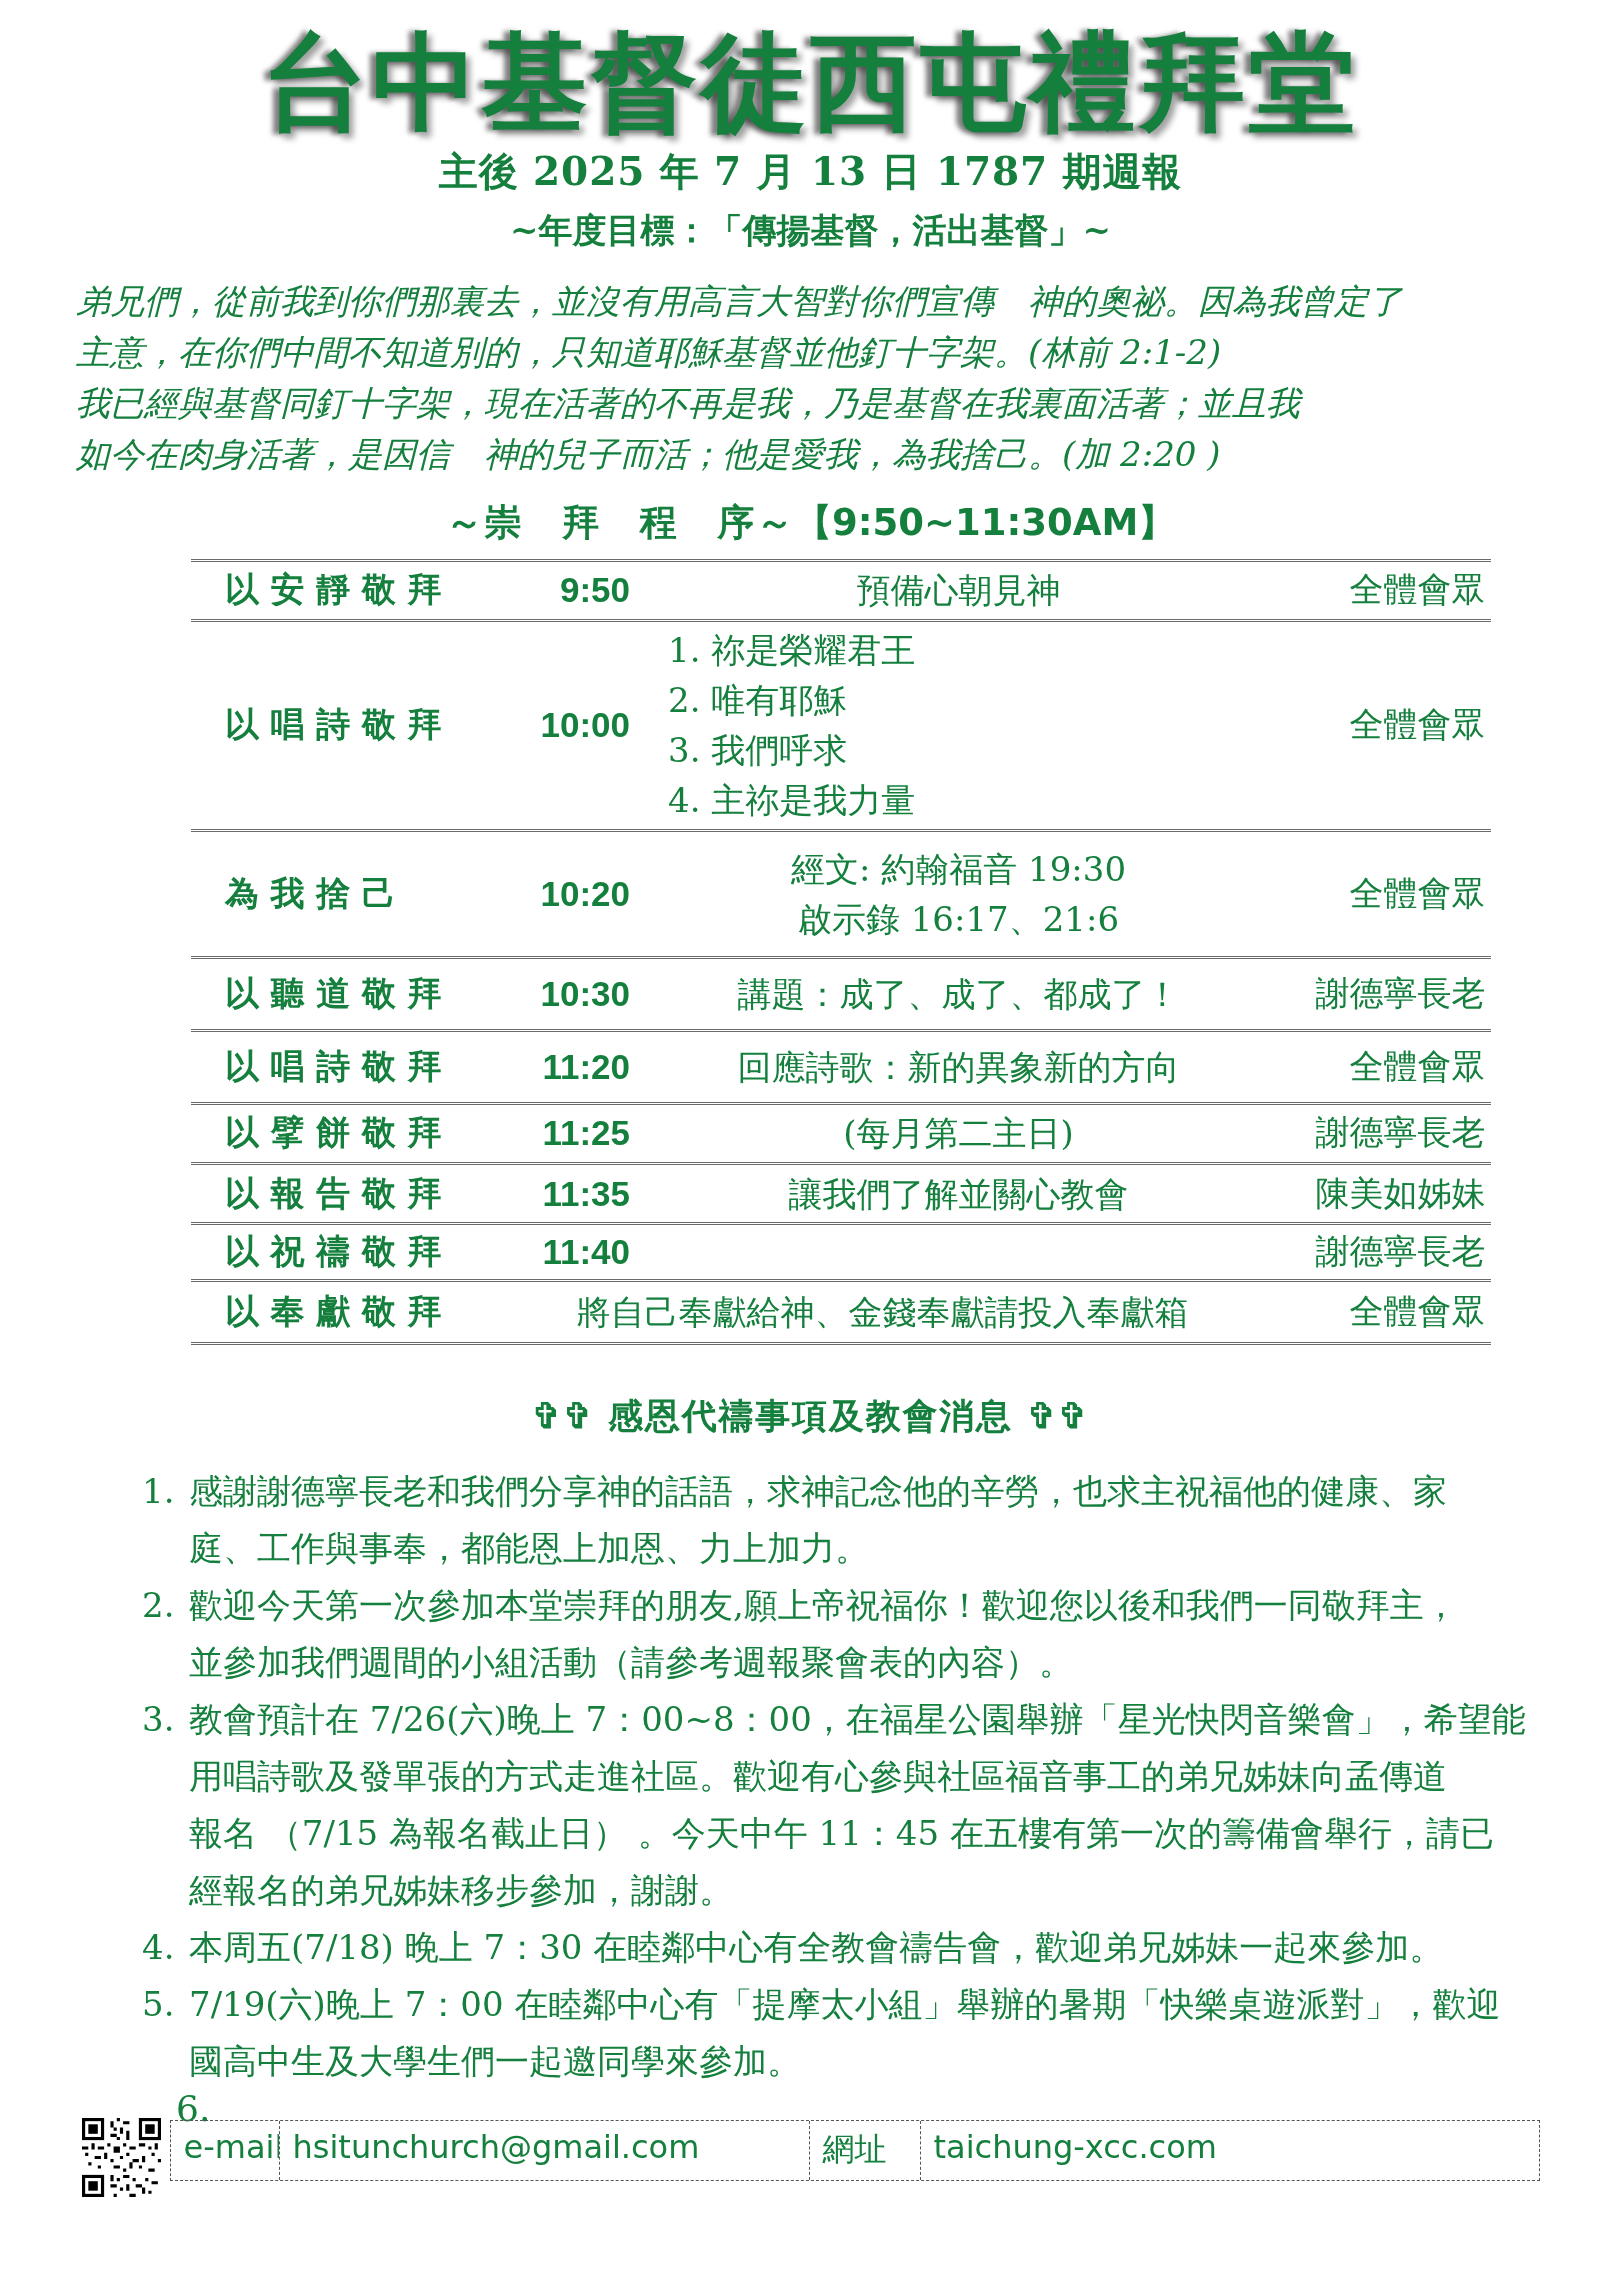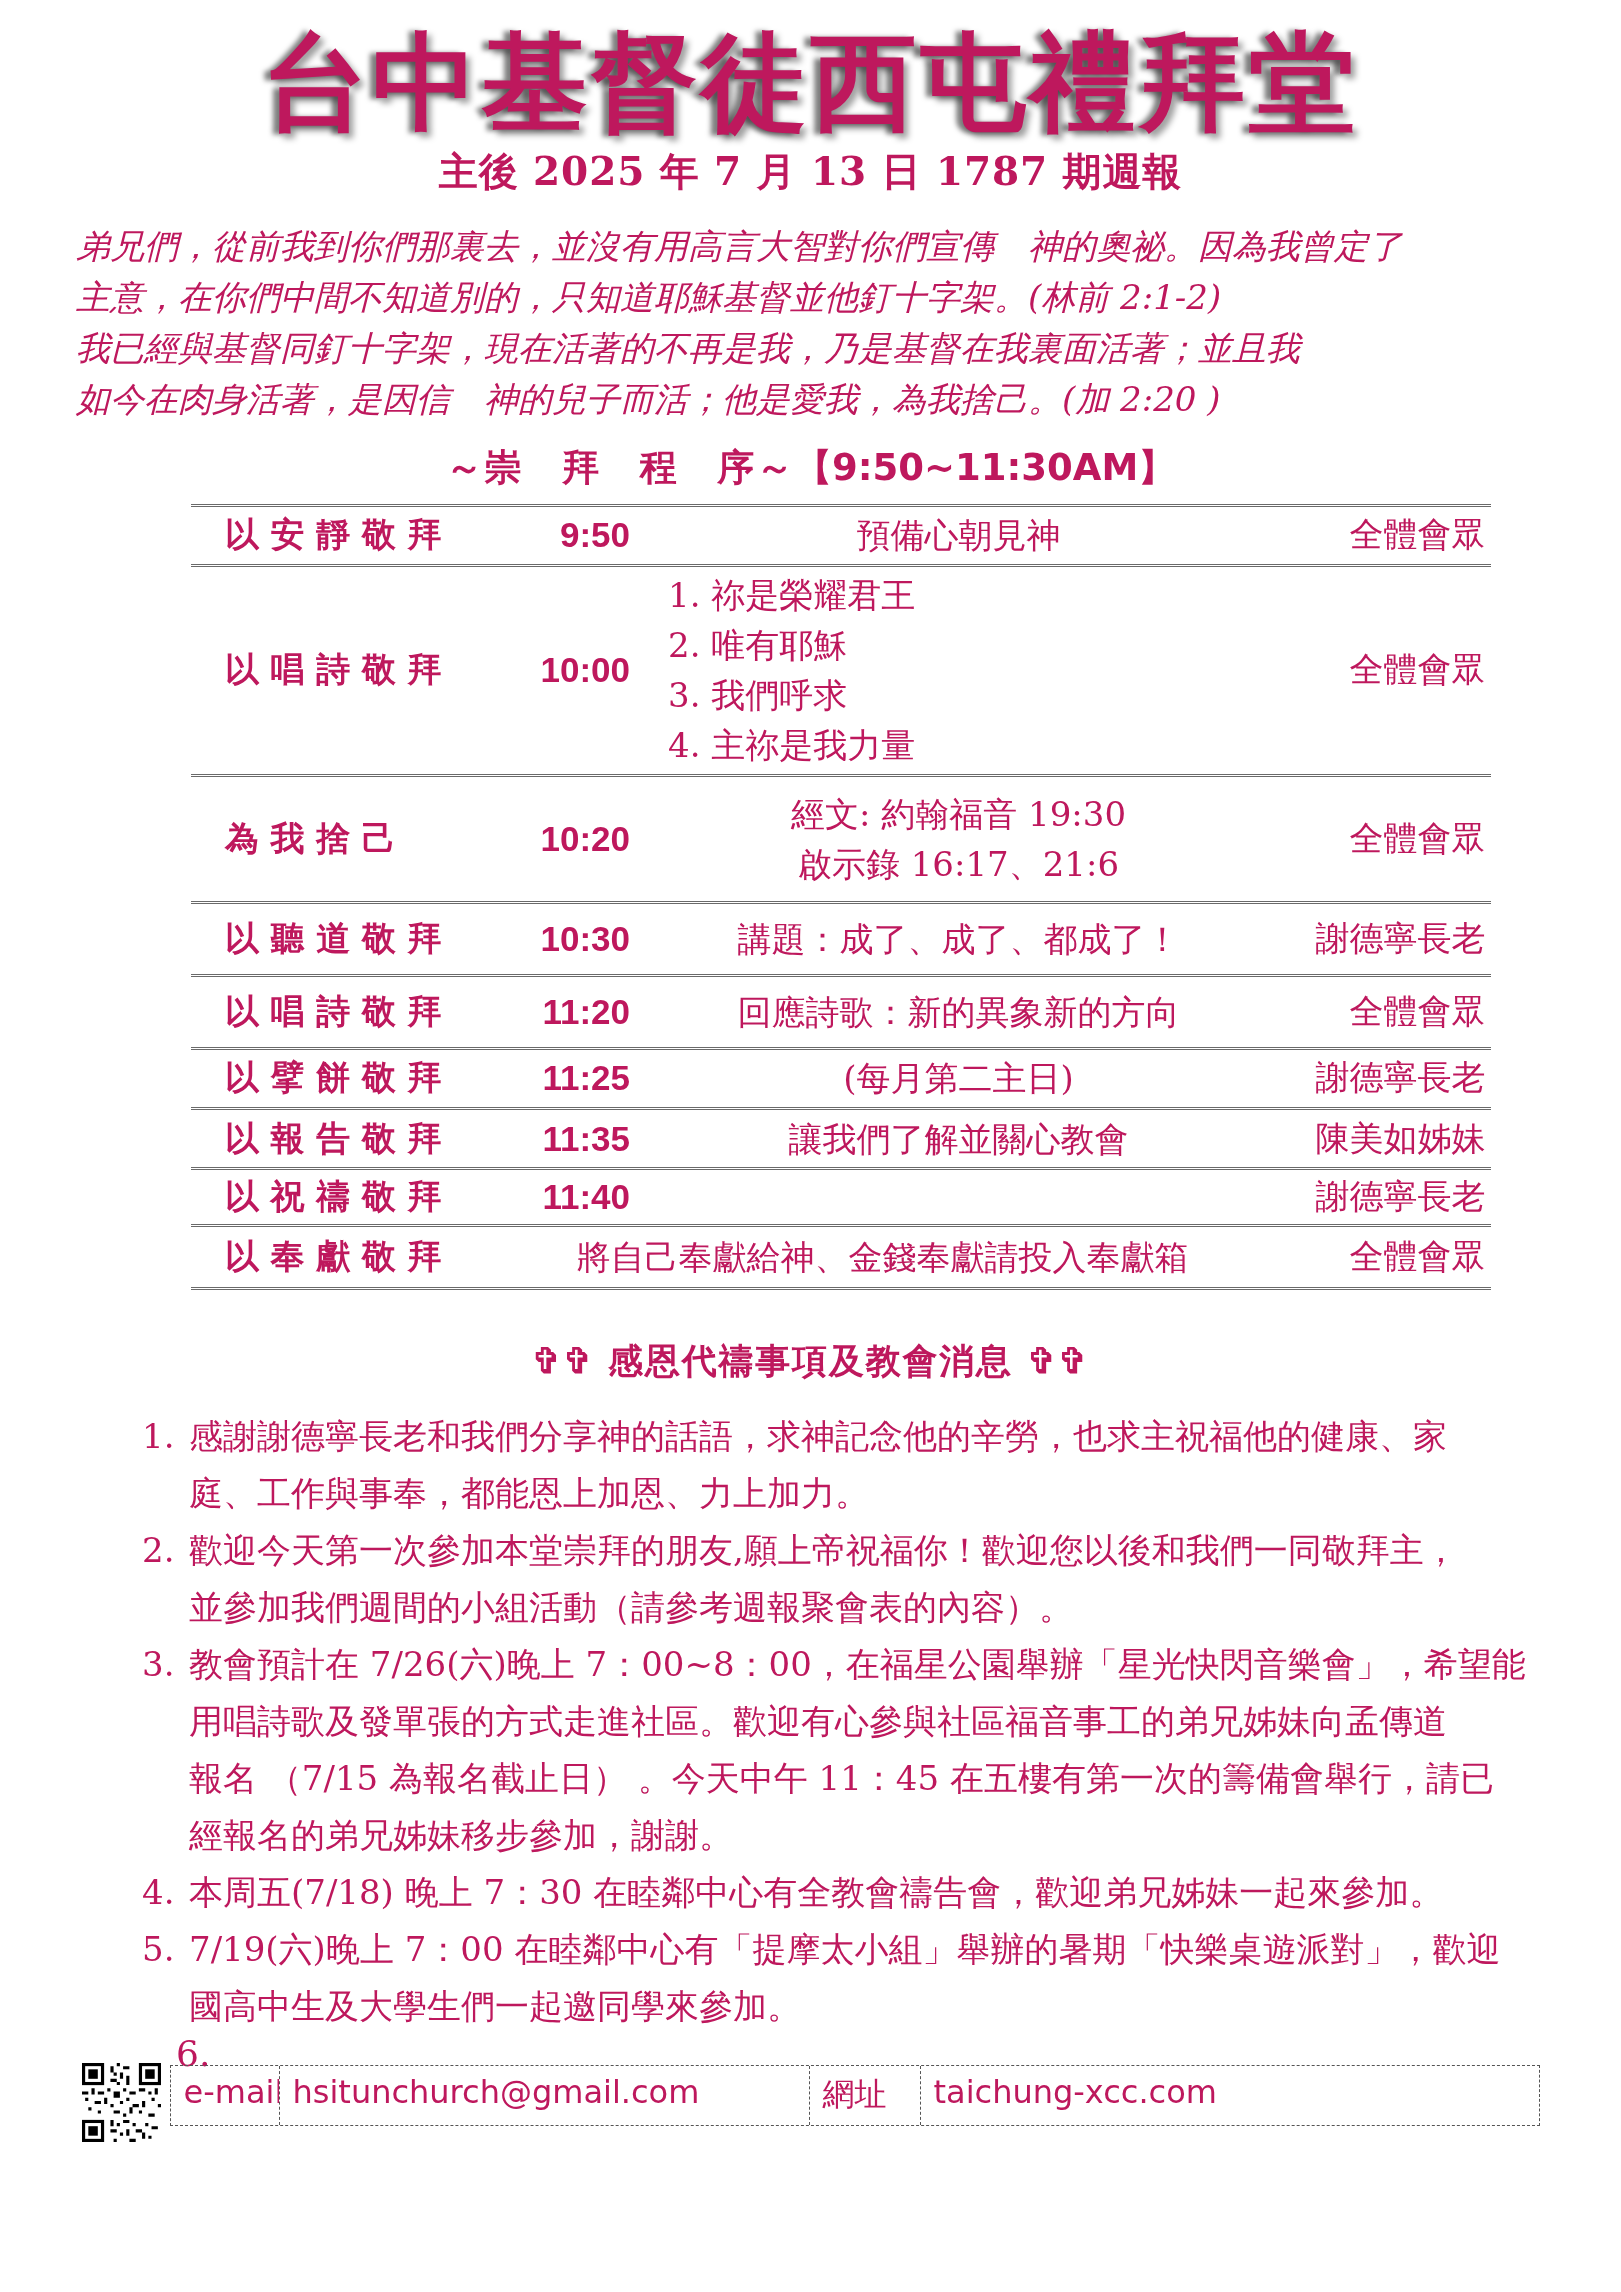--- a/index.html
+++ b/index.html
@@ -1,21 +1,21 @@
 <!DOCTYPE html>
 <html style="font-size:14.3px"><head>
 <meta charset="utf-8">
 <style>
   html,body { margin:0; padding:0; background:#e8e8e8; }
   .page {
     position:relative;
     width:1621px; height:2293px;
     margin:0 auto;
     background:#ffffff;
-    color:#be185d;
+    color:#15803d;
     font-family:"DejaVu Serif","Liberation Serif",serif;
     overflow:hidden;
   }
   
   .church-title {
     padding-top:23px;
     text-align:center;
     font-size:106px;
     font-weight:700;
     letter-spacing:3.6px;
@@ -148,20 +148,21 @@
   .fv2 { flex:1; }
   .sans { font-family:"DejaVu Sans","Liberation Sans",sans-serif; }
 </style>
 </head>
 <body>
 
 <div class="page">
 
   <div class="church-title">台中基督徒西屯禮拜堂</div>
   <div class="issue-line">主後 2025 年 7 月 13 日 1787 期週報</div>
+  <div class="goal-line">~年度目標：「傳揚基督，活出基督」~</div>
 
   <div class="scripture">
     <div>弟兄們，從前我到你們那裏去，並沒有用高言大智對你們宣傳　神的奧祕。因為我曾定了</div>
     <div>主意，在你們中間不知道別的，只知道耶穌基督並他釘十字架。(林前 2:1-2)</div>
     <div>我已經與基督同釘十字架，現在活著的不再是我，乃是基督在我裏面活著；並且我</div>
     <div>如今在肉身活著，是因信　神的兒子而活；他是愛我，為我捨己。(加 2:20 )</div>
   </div>
 
   <div class="program-heading"><span>～崇　拜　程　序～</span><span class="htime">【9:50~11:30AM】</span></div>
 

